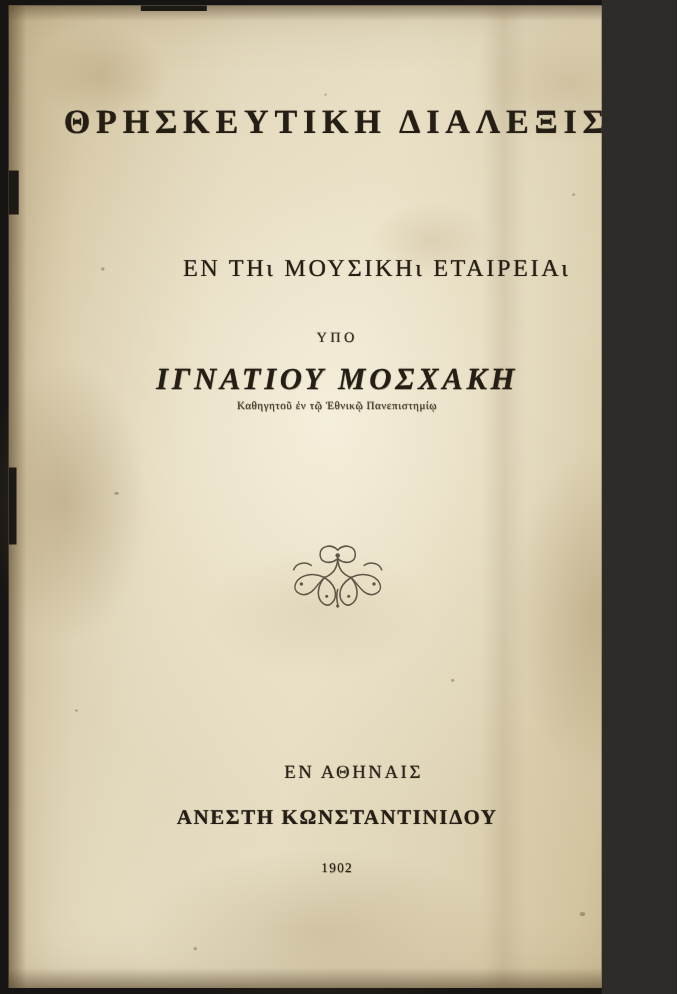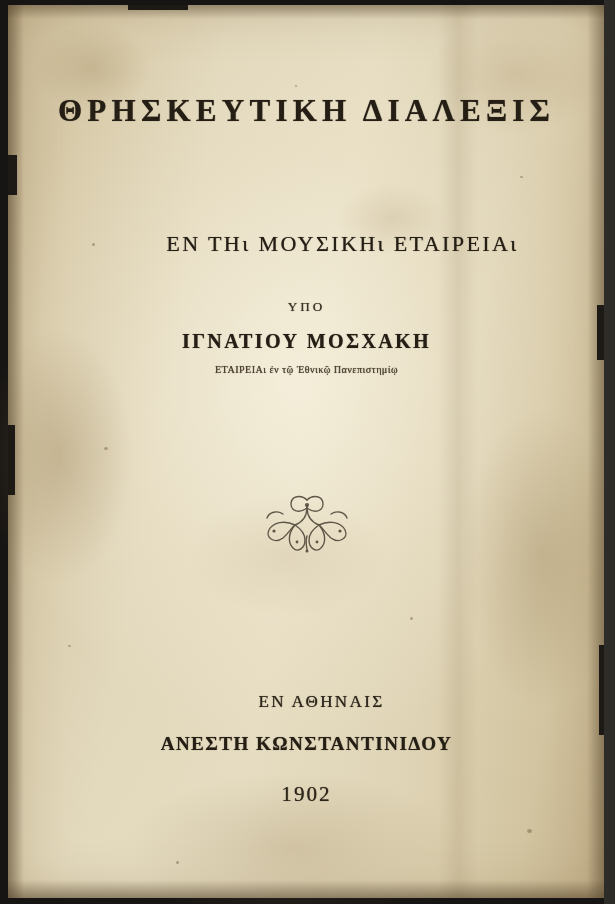--- a/index.html
+++ b/index.html
@@ -10,21 +10,21 @@
   body {
     width: 615px;
     height: 904px;
     overflow: hidden;
     font-family: "Liberation Serif", serif;
   }
 
   
   #scan {
     position: relative;
-    width: 604px;
+    width: 547px;
     height: 904px;
     background: #171513;
     overflow: hidden;
   }
 
   
   #page {
     position: absolute;
     left: 8px;
     top: 5px;
@@ -120,24 +120,25 @@
     margin-left: 36px;
   }
   #byword {
     top: 294px;
     font-size: 13px;
     letter-spacing: 0.24em;
     color: #392f22;
   }
   #author {
     top: 325px;
-    font-size: 20px;
+    font-size: 28px;
     font-weight: bold;
     letter-spacing: 0.12em;
     color: #241e15;
+    font-style: italic;
   }
   #credential {
     top: 359px;
     font-size: 10px;
     letter-spacing: 0.05em;
     color: #4a3d2c;
   }
 
   
   #ornament {
@@ -167,21 +168,21 @@
   }
   #publisher {
     top: 728px;
     font-size: 19px;
     font-weight: bold;
     letter-spacing: 0.08em;
     color: #241e15;
   }
   #year {
     top: 777px;
-    font-size: 21px;
+    font-size: 12px;
     letter-spacing: 0.10em;
     color: #2b2419;
   }
 
   
   #fold {
     position: absolute;
     left: 72%;
     top: 0;
     width: 40px;
@@ -228,21 +229,21 @@
 
     <div class="textblock ink" id="title">ΘΡΗΣΚΕΥΤΙΚΗ ΔΙΑΛΕΞΙΣ</div>
 
 
     <div class="textblock ink" id="subtitle2">ΕΝ ΤΗι ΜΟΥΣΙΚΗι ΕΤΑΙΡΕΙΑι</div>
 
     <div class="textblock ink" id="byword">ΥΠΟ</div>
 
     <div class="textblock ink" id="author">ΙΓΝΑΤΙΟΥ ΜΟΣΧΑΚΗ</div>
 
-    <div class="textblock ink" id="credential">ΕΤΑΙΡΕΙΑι ἐν τῷ Ἐθνικῷ Πανεπιστημίῳ</div>
+    <div class="textblock ink" id="credential">Καθηγητοῦ ἐν τῷ Ἐθνικῷ Πανεπιστημίῳ</div>
 
     <div id="ornament">
       <svg viewBox="0 0 120 62" xmlns="http://www.w3.org/2000/svg">
         <g fill="none" stroke="#3a3024" stroke-width="1.4" stroke-linecap="round">
           <path d="M60 8 C54 2, 44 4, 44 12 C44 19, 52 22, 60 16"></path>
           <path d="M60 8 C66 2, 76 4, 76 12 C76 19, 68 22, 60 16"></path>
           <path d="M60 15 C60 24, 56 30, 48 33"></path>
           <path d="M60 15 C60 24, 64 30, 72 33"></path>
           <path d="M48 33 C38 28, 26 30, 22 38 C18 46, 28 52, 36 46 C42 41, 44 36, 48 33"></path>
           <path d="M72 33 C82 28, 94 30, 98 38 C102 46, 92 52, 84 46 C78 41, 76 36, 72 33"></path>

